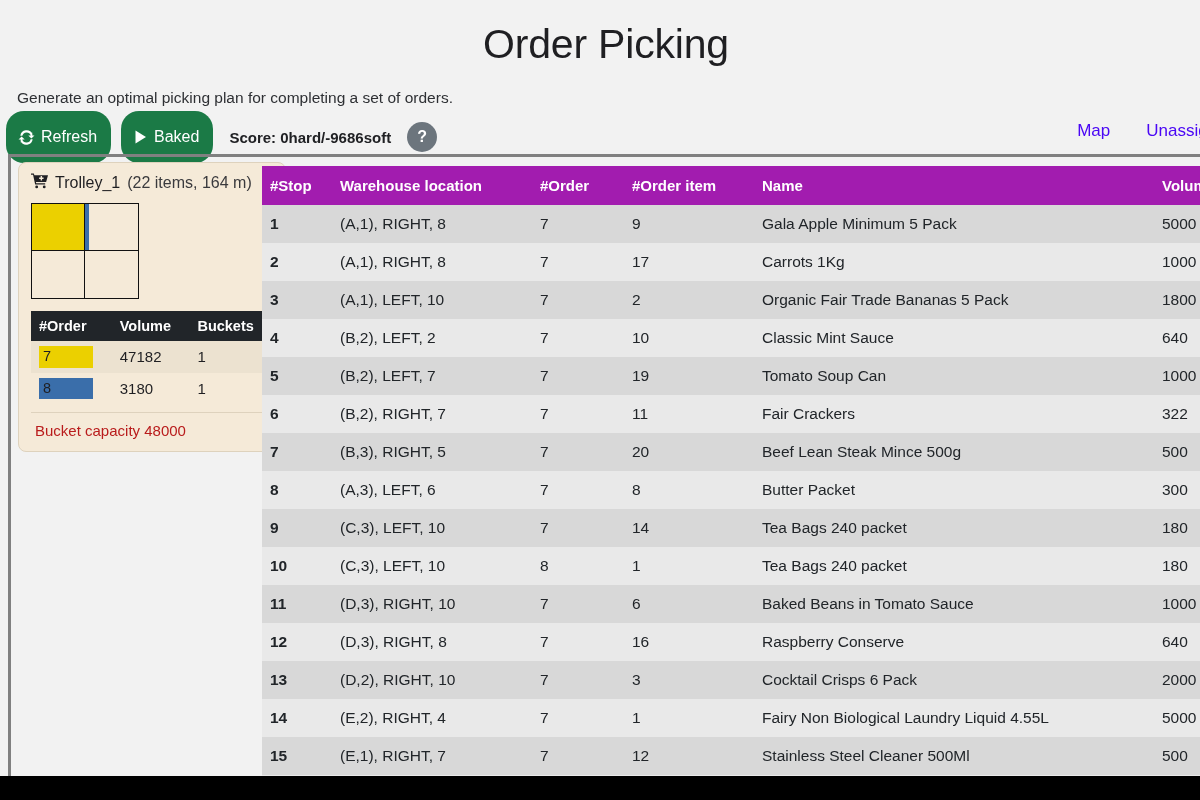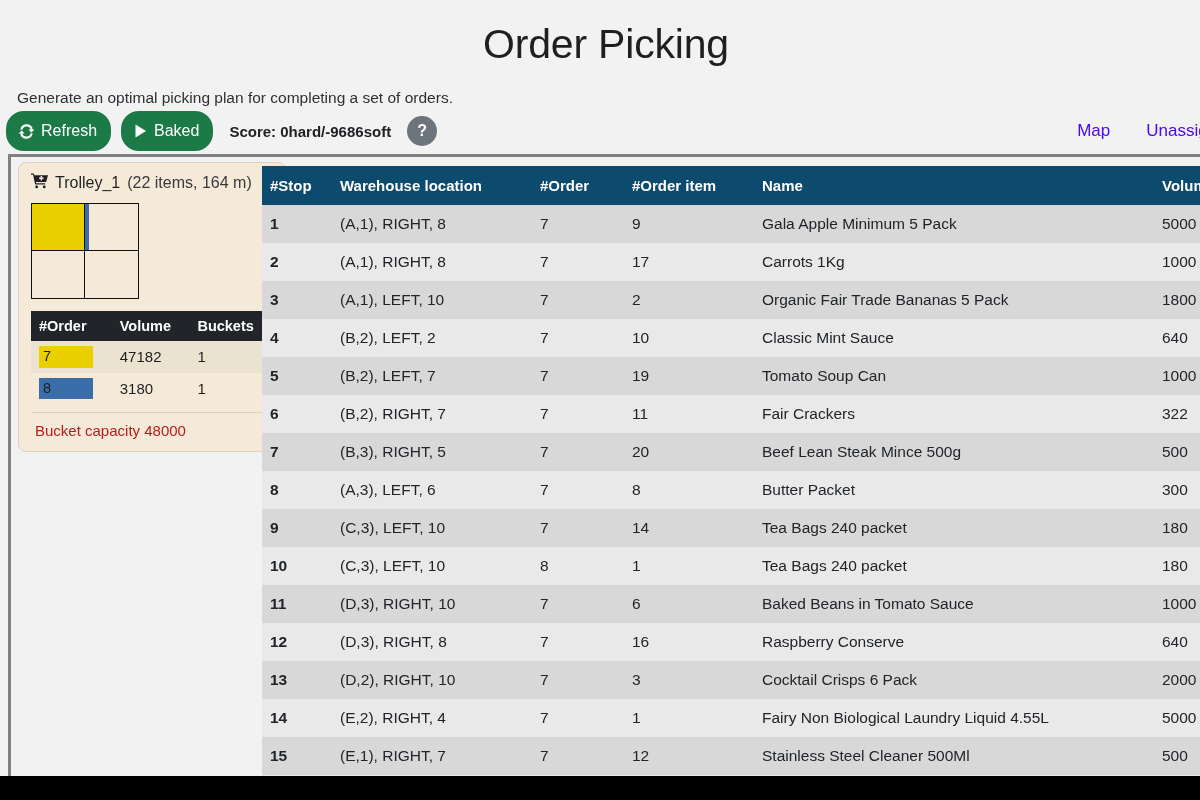--- a/index.html
+++ b/index.html
@@ -40,21 +40,21 @@
 
   .toolbar {
     position: absolute;
     left: 0; top: 108px;
     width: 1200px; height: 46px;
   }
   .btn {
     display: inline-flex;
     align-items: center;
     gap: 6px;
-    height: 40px;
+    height: 52px;
     padding: 0 14px 0 12px;
     border: none;
     border-radius: 18px;
     background: #1b7a46;
     color: #fff;
     font-size: 16px;
     font-family: "Liberation Sans", sans-serif;
     cursor: pointer;
     vertical-align: middle;
   }
@@ -213,21 +213,21 @@
     width: 960px;
     height: 610px;
     overflow: hidden;
   }
   table.plan {
     width: 960px;
     border-collapse: collapse;
     table-layout: fixed;
   }
   table.plan thead th {
-    background: #0c4a6e;
+    background: #a21caf;
     color: #fff;
     font-size: 15px;
     font-weight: bold;
     text-align: left;
     padding: 11px 8px;
     white-space: nowrap;
   }
   table.plan tbody td {
     font-size: 15.5px;
     color: #212529;

